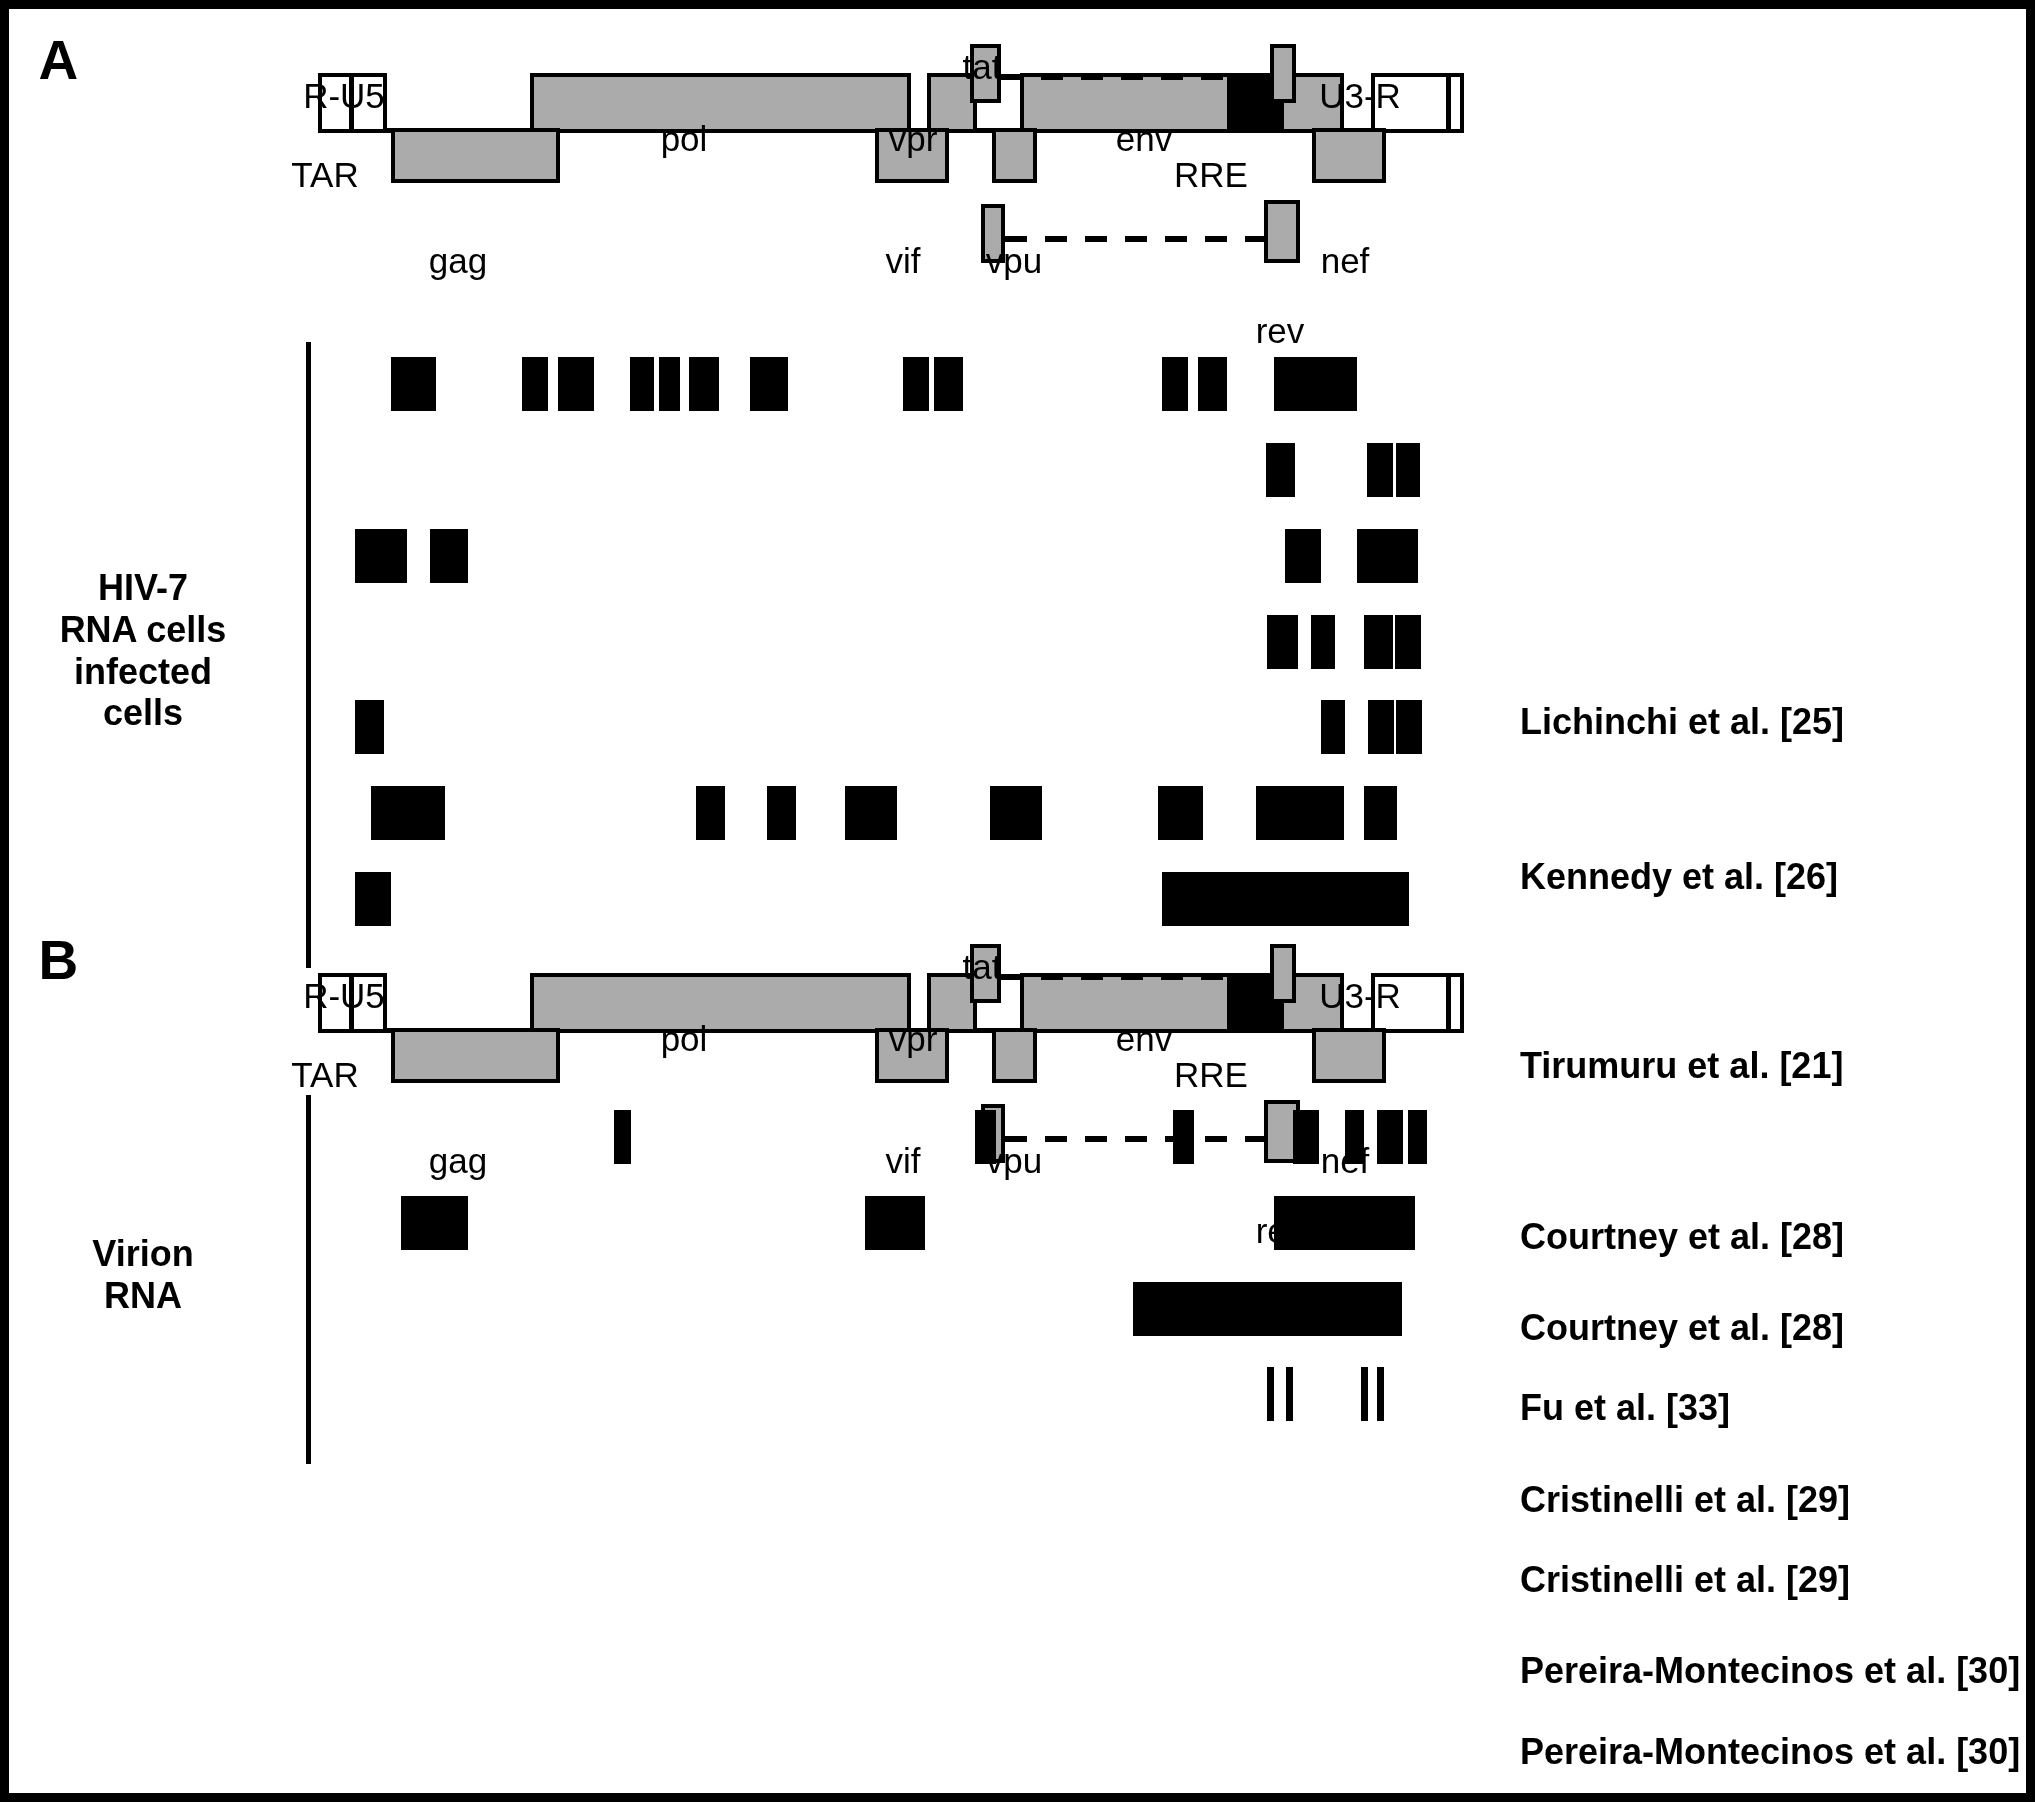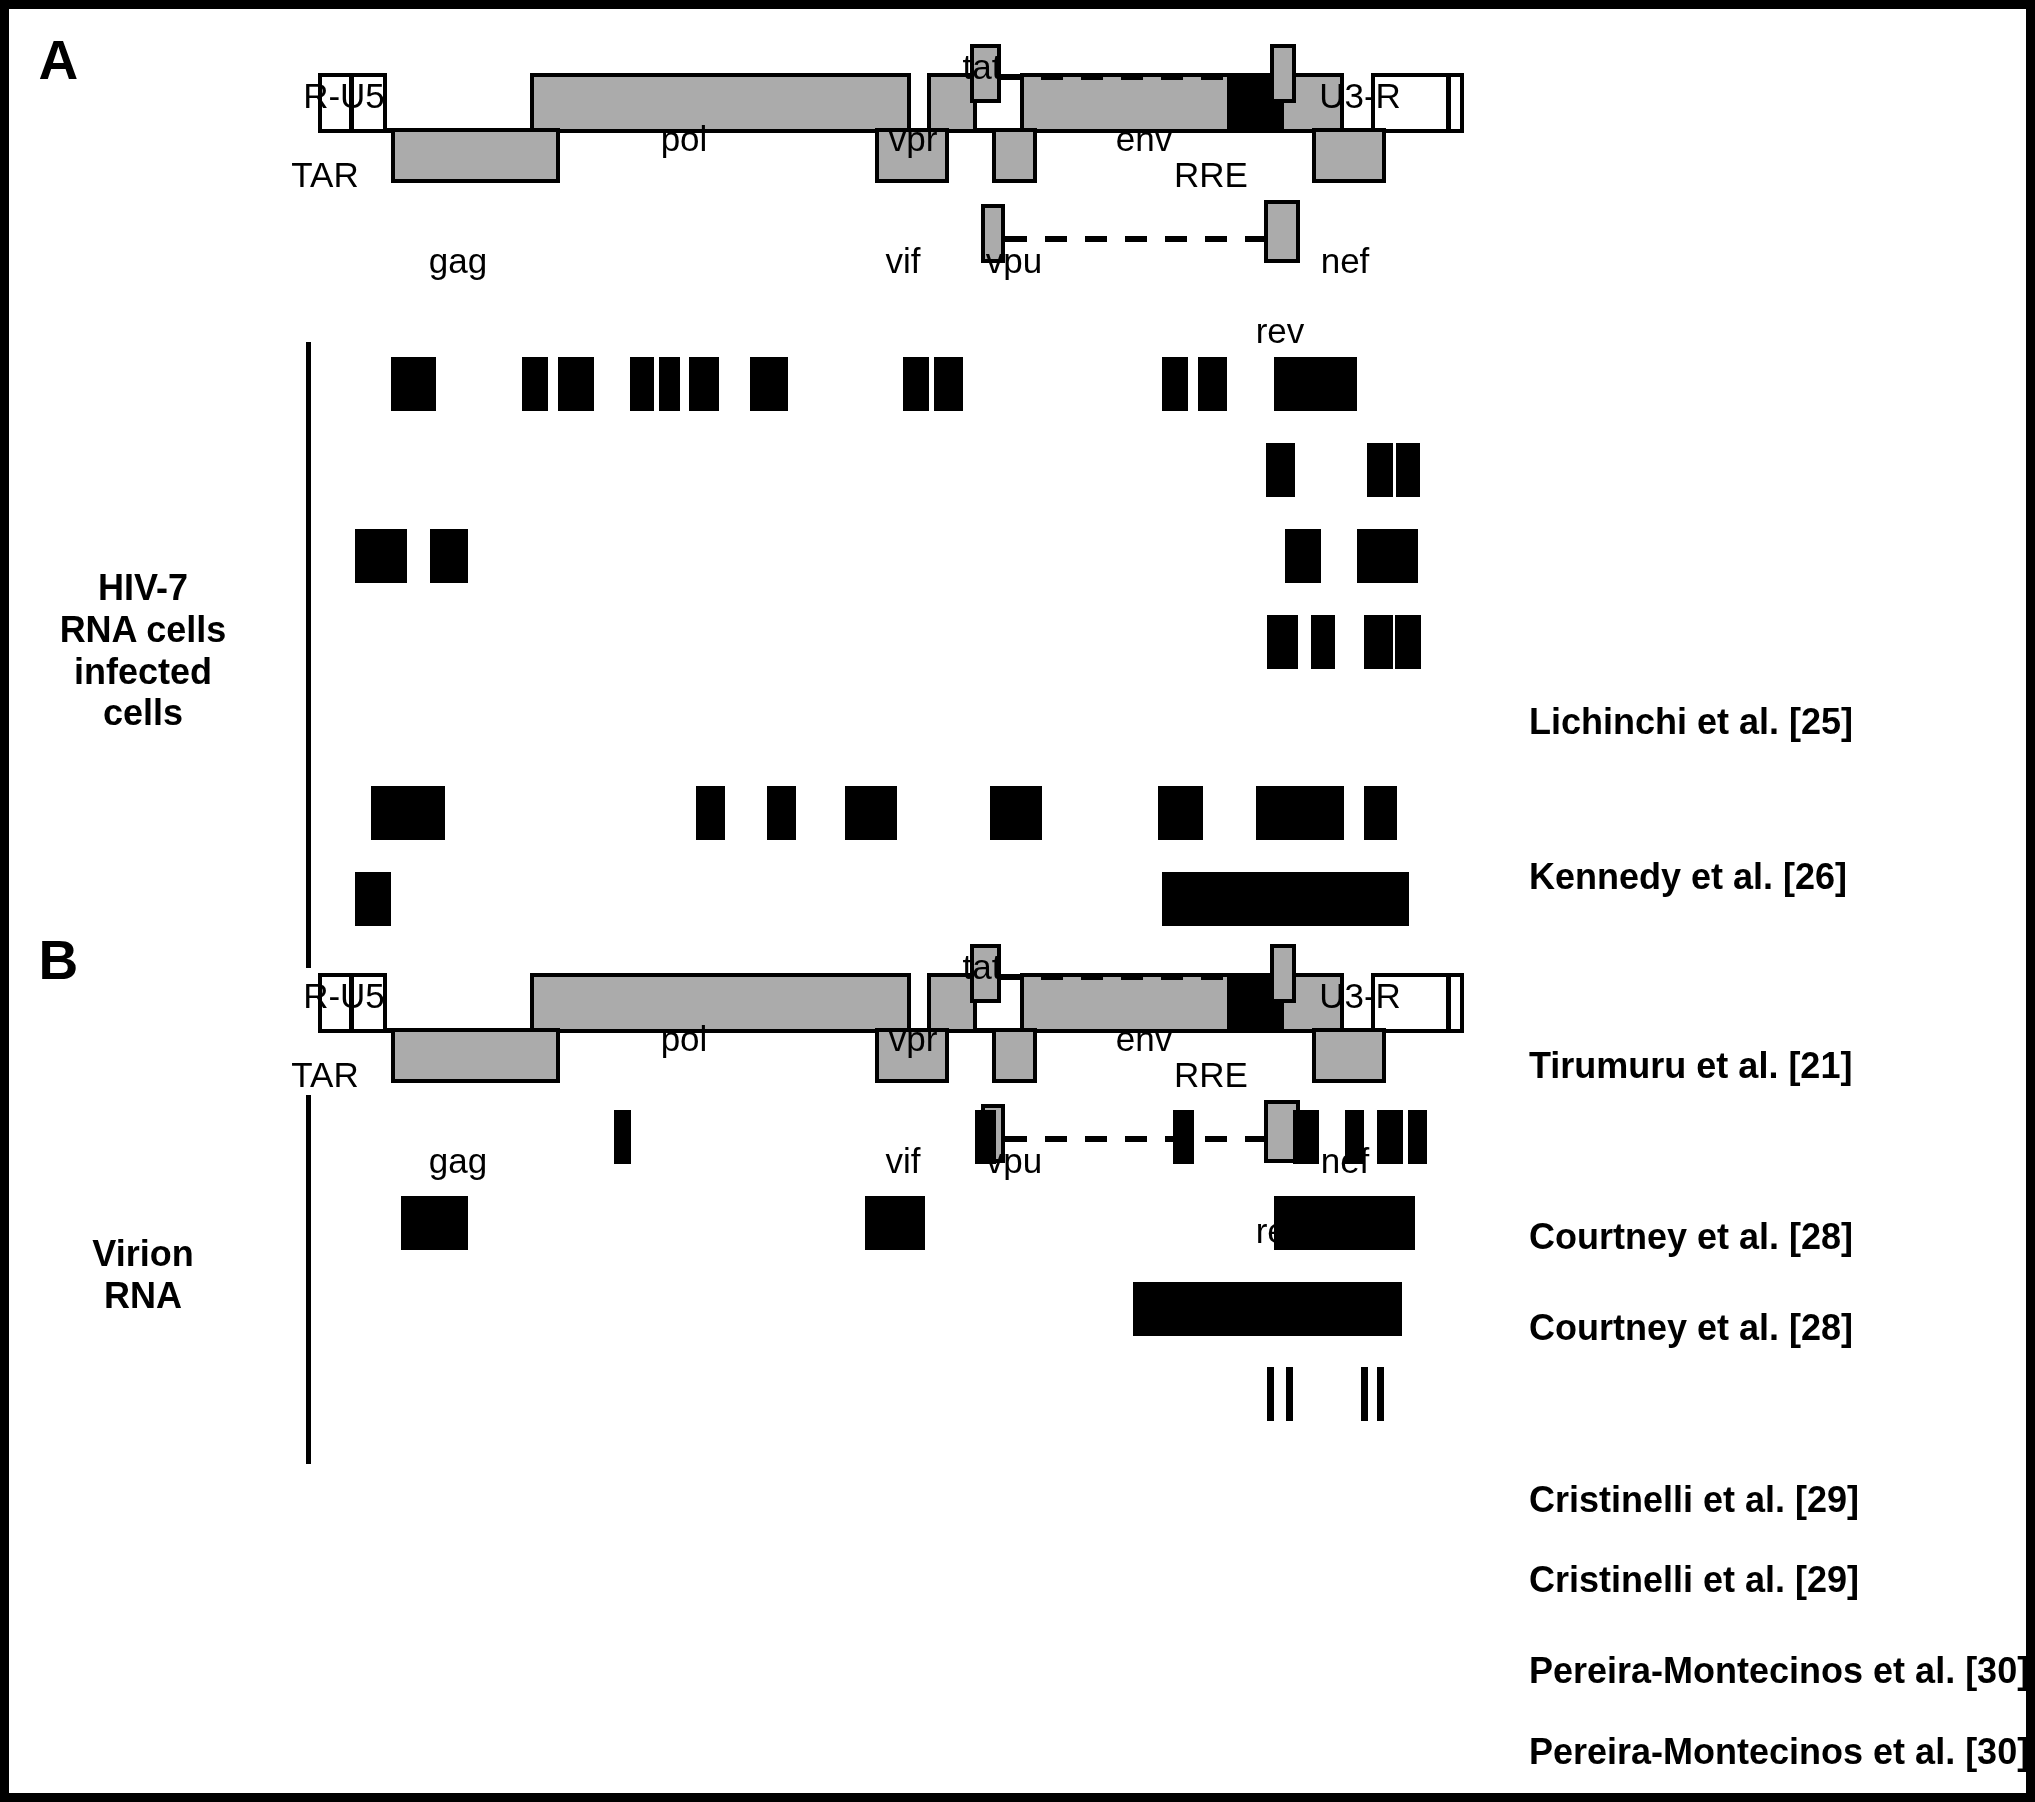--- a/index.html
+++ b/index.html
@@ -19,21 +19,21 @@
           white-space:nowrap;line-height:1;}
   .glabel.plain{font-weight:normal;margin-top:43px;}
   .dash{position:absolute;height:5.8px;
         background:repeating-linear-gradient(to right,#000 0 22px,transparent 22px 40px);}
   
   .axis{position:absolute;width:4.5px;background:#000;}
   .row{position:absolute;height:54px;}
   .mark{position:absolute;top:0;height:54px;background:#000;}
   .mark.hair{width:3.8px;}
   .rowlabel{position:absolute;font-size:36px;font-weight:bold;color:#000;
-            white-space:nowrap;line-height:1;margin-left:9px;}
+            white-space:nowrap;line-height:1;}
   .sidelabel{position:absolute;font-size:36px;font-weight:bold;color:#000;
              text-align:center;line-height:1.16;}
 </style>
 </head>
 <body>
 
 <div id="figure">
     <div class="panel" style="top: 9px; height: 890px;">
       <div class="panel-letter" style="left: 29.5px; top: 15.4px;">A</div>
       <div class="genome" style="left: 0px; top: 14px; width: 2017px; height: 275px;">
@@ -108,20 +108,27 @@
         <div class="mark" style="left: 1378px; width: 31px;"></div>
         <div class="rowlabel" style="left: 1511px; top: 519px;">Tirumuru et al. [21]</div>
       </div>
       <div class="row" style="left: 0px; top: 597px; width: 2017px;">
         <div class="mark" style="left: 1258px; width: 31px;"></div>
         <div class="mark" style="left: 1302px; width: 24px;"></div>
         <div class="mark" style="left: 1355px; width: 29px;"></div>
         <div class="mark" style="left: 1386px; width: 26px;"></div>
         <div class="rowlabel" style="left: 1511px; top: 604px;">Courtney et al. [28]</div>
       </div>
+      <div class="row" style="left: 0px; top: 682px; width: 2017px;">
+        <div class="mark" style="left: 346px; width: 29px;"></div>
+        <div class="mark" style="left: 1312px; width: 24px;"></div>
+        <div class="mark" style="left: 1359px; width: 26px;"></div>
+        <div class="mark" style="left: 1387px; width: 26px;"></div>
+        <div class="rowlabel" style="left: 1511px; top: 690px;">Fu et al. [33]</div>
+      </div>
       <div class="row" style="left: 0px; top: 768px; width: 2017px;">
         <div class="mark" style="left: 362px; width: 74px;"></div>
         <div class="mark" style="left: 687px; width: 29px;"></div>
         <div class="mark" style="left: 758px; width: 29px;"></div>
         <div class="mark" style="left: 836px; width: 52px;"></div>
         <div class="mark" style="left: 981px; width: 52px;"></div>
         <div class="mark" style="left: 1149px; width: 45px;"></div>
         <div class="mark" style="left: 1247px; width: 88px;"></div>
         <div class="mark" style="left: 1355px; width: 33px;"></div>
         <div class="rowlabel" style="left: 1511px; top: 776px;">Cristinelli et al. [29]</div>

